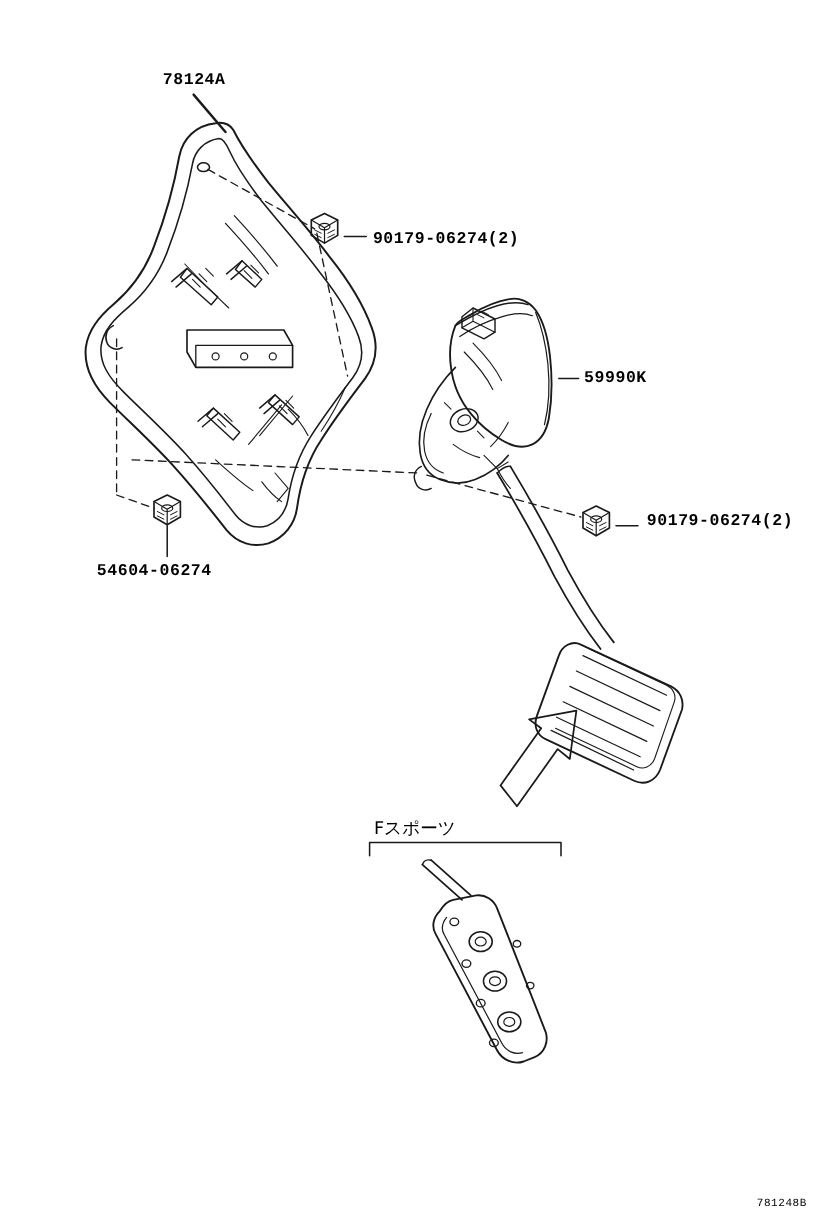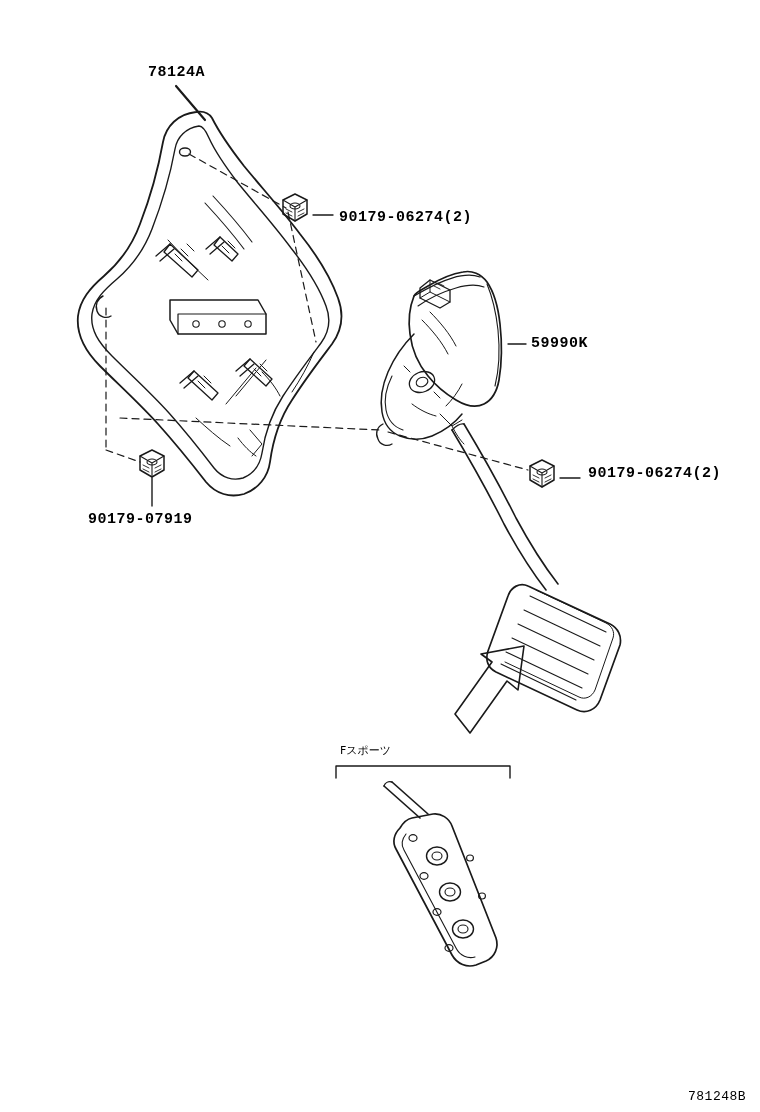--- a/index.html
+++ b/index.html
@@ -27,27 +27,27 @@
   .lbl {
     position: absolute;
     font-family: "Liberation Mono", "DejaVu Sans Mono", monospace;
     font-size: 15px;
     font-weight: bold;
     letter-spacing: 0.5px;
     color: #000000;
     white-space: nowrap;
   }
   .lbl.code {
-    font-size: 13px;
+    font-size: 10px;
     font-weight: normal;
     letter-spacing: 0.5px;
   }
   .lbl.jp {
     font-family: "DejaVu Sans", sans-serif;
-    font-size: 11px;
+    font-size: 16px;
     font-weight: normal;
     letter-spacing: 0px;
   }
   #lbl-78124a { left: 148px; top: 64px; }
   #lbl-nut-top { left: 339px; top: 209px; }
   #lbl-78110k  { left: 531px; top: 335px; }
   #lbl-nut-mid { left: 588px; top: 465px; }
   #lbl-nut-left{ left: 88px;  top: 511px; }
   #lbl-fsports { left: 340px; top: 743px; }
   #lbl-figcode { left: 688px; top: 1089px; }
@@ -293,17 +293,17 @@
         <ellipse cx="482" cy="896" rx="3.4" ry="3" stroke-width="1.2"></ellipse>
       </g>
 
     </g>
   </svg>
 
   <div class="lbl" id="lbl-78124a">78124A</div>
   <div class="lbl" id="lbl-nut-top">90179-06274(2)</div>
   <div class="lbl" id="lbl-78110k">59990K</div>
   <div class="lbl" id="lbl-nut-mid">90179-06274(2)</div>
-  <div class="lbl" id="lbl-nut-left">90179-07919</div>
+  <div class="lbl" id="lbl-nut-left">54604-06274</div>
   <div class="lbl jp" id="lbl-fsports">Fスポーツ</div>
   <div class="lbl code" id="lbl-figcode">781248B</div>
 
 </div>
 
 </body></html>

